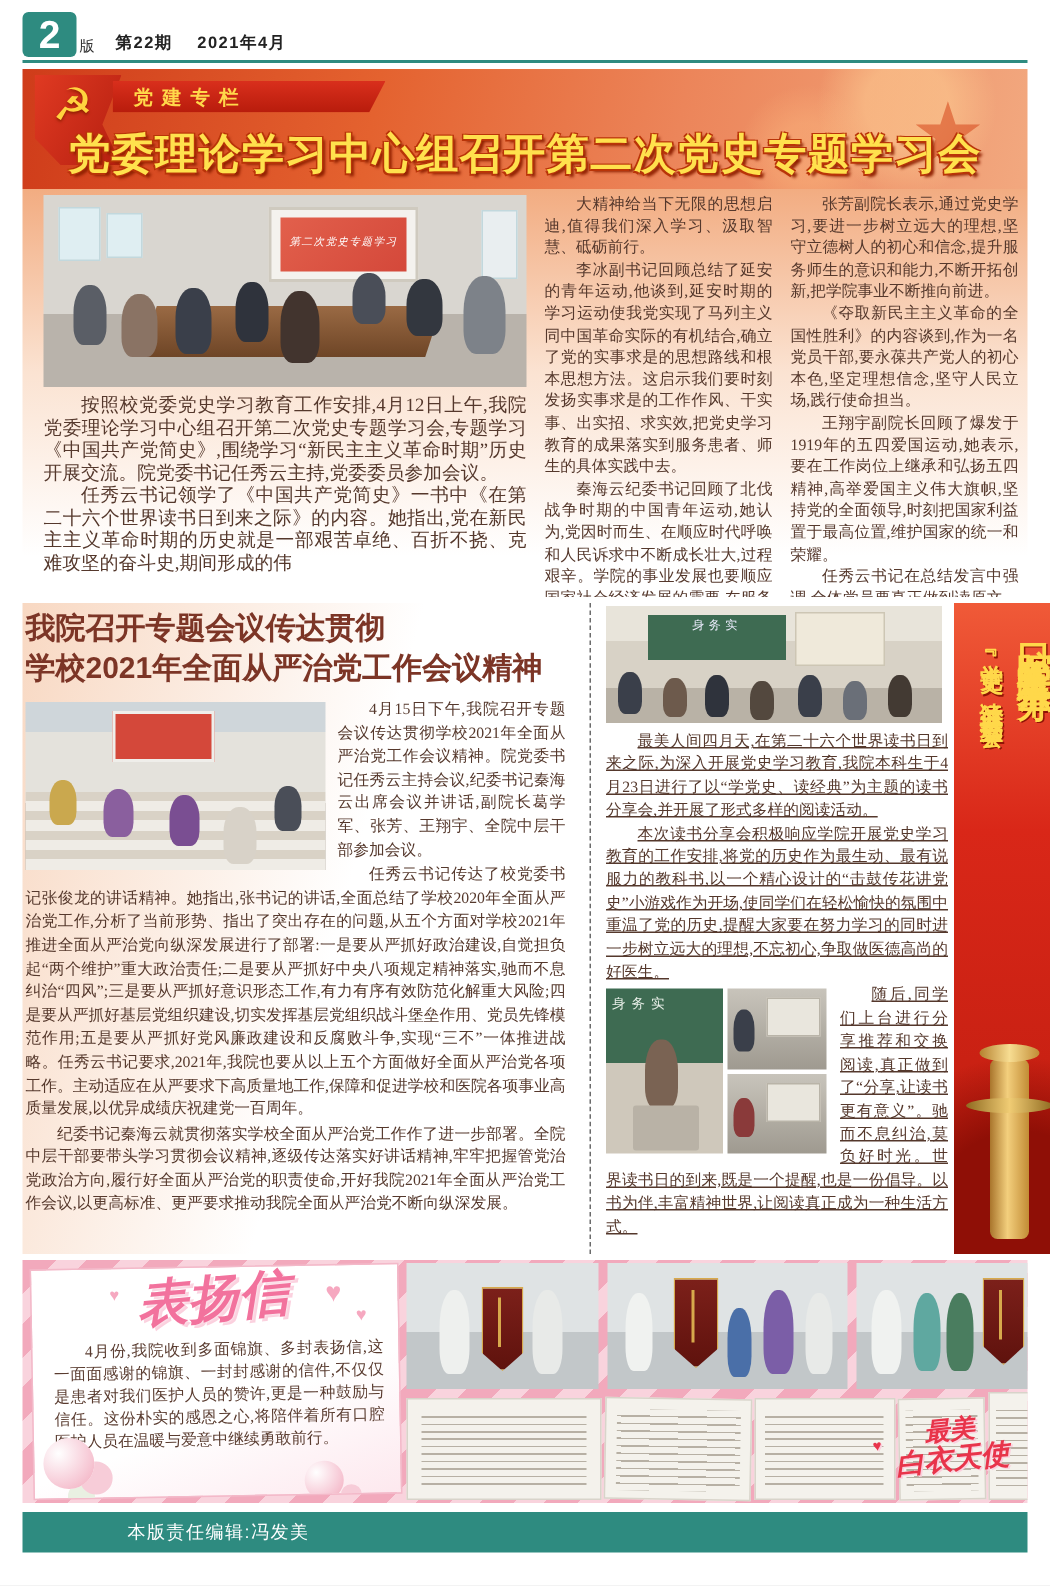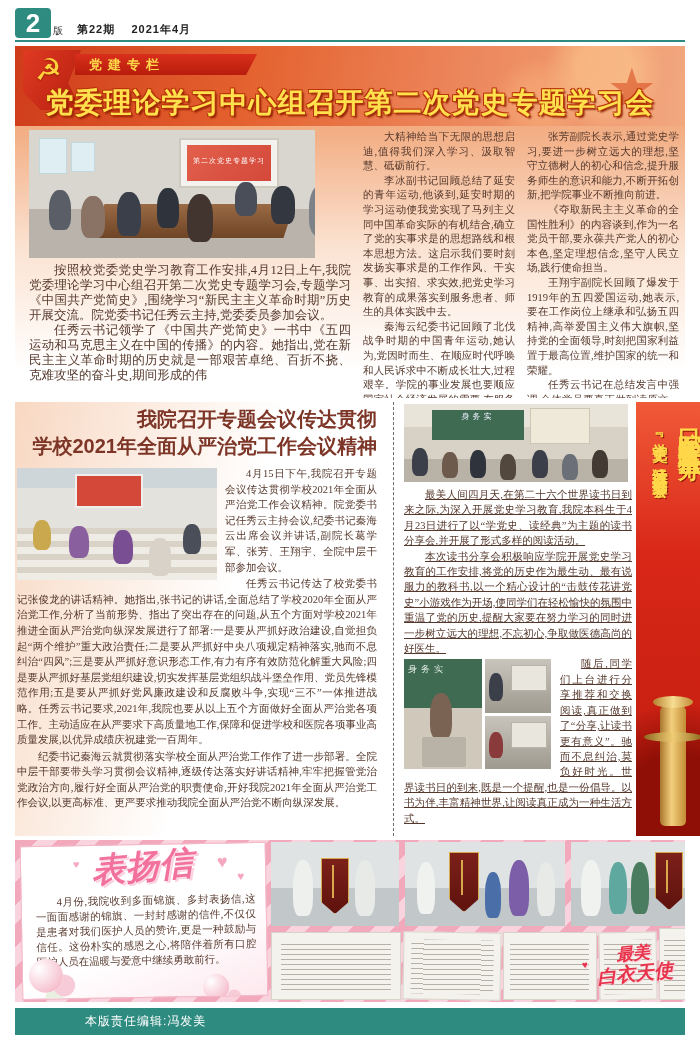--- a/index.html
+++ b/index.html
@@ -32,32 +32,32 @@
   .sec1{position:absolute;left:15px;top:126px;width:670px;height:272px;overflow:hidden;
         background:linear-gradient(180deg,#f2ac81,#fbe3d2 45%,#ffffff 90%);}
   .sec1-cols{position:absolute;inset:4px 6px 2px 14px;display:flex;gap:12px;}
   .s1c1{width:322px;flex:none;}
   .s1c2,.s1c3{flex:1;}
   .bodytxt p{margin:0;text-indent:2em;text-align:justify;color:#55382c;}
   .s1c1 p{font-size:12.5px;line-height:15px;}
   .s1c2 p,.s1c3 p{font-size:10.5px;line-height:14.6px;}
   
   .photo{position:relative;overflow:hidden;}
-  .ph1{width:286px;height:128px;background:linear-gradient(180deg,#d9d6d0 0 62%,#b9b3ab 62% 100%);margin-bottom:5px;}
+  .ph1{width:322px;height:128px;background:linear-gradient(180deg,#d9d6d0 0 62%,#b9b3ab 62% 100%);margin-bottom:5px;font-style:italic;}
   .ph1 .board{position:absolute;left:150px;top:8px;width:96px;height:46px;background:#f4f2ee;border:2px solid #cfcabf;}
   .ph1 .slide{position:absolute;left:6px;top:5px;right:6px;bottom:5px;background:linear-gradient(135deg,#e2604c,#d4483a);
               color:#fff;font-size:7px;line-height:32px;text-align:center;letter-spacing:1px;}
   .ph1 .table{position:absolute;left:70px;top:74px;width:190px;height:34px;background:linear-gradient(180deg,#9a6a44,#6e4526);transform:skewX(-18deg);}
   .pp{position:absolute;display:block;border-radius:45% 45% 30% 30%;}
   .poster{position:absolute;background:#dfeef2;border:1px solid #c2d8dd;}
   
   .sec2{position:absolute;left:15px;top:402px;width:670px;height:434px;display:flex;}
   .a2{width:360px;flex:none;padding:2px 10px 0 2px;overflow:hidden;
       background:linear-gradient(105deg,#f8d8c2,#ffffff 55%);}
-  .a2 h2{margin:2px 0 6px;text-align:right;font:bold 20px/27px "Liberation Sans",sans-serif;color:#7c3526;}
+  .a2 h2{margin:2px 0 6px;text-align:left;font:bold 20px/27px "Liberation Sans",sans-serif;color:#7c3526;}
   .a2 h2 span{display:block;}
   .a2 .bodytxt p{font-size:10.5px;line-height:15.6px;margin-bottom:1px;}
   .ph2{float:left;width:200px;height:112px;margin:2px 8px 2px 0;
        background:linear-gradient(180deg,#cfd6da 0 18%,#e4e2dc 18% 60%,#b8b2a8 60%);}
   .ph2 .slide{position:absolute;left:58px;top:6px;width:64px;height:30px;background:#d4483a;border:2px solid #efeeea;}
   .ph2 .desks{position:absolute;left:0;bottom:0;width:100%;height:52px;
        background:repeating-linear-gradient(180deg,#d9d2c6 0 6px,#efece6 6px 13px);}
   .divider{width:0;border-left:1px dashed #6b6b6b;margin:0 6px;}
   .a3{width:228px;flex:none;padding:0 4px;overflow:hidden;}
   .a3 .bodytxt p{font-size:10.5px;line-height:15.4px;text-decoration:underline;}
@@ -150,21 +150,21 @@
           <i class="pp" style="left:20px;top:60px;width:22px;height:40px;background:#5a5e66;"></i>
           <i class="pp" style="left:52px;top:66px;width:24px;height:42px;background:#8a7364;"></i>
           <i class="pp" style="left:88px;top:62px;width:24px;height:44px;background:#3a3f4a;"></i>
           <i class="pp" style="left:128px;top:58px;width:22px;height:40px;background:#2f333c;"></i>
           <i class="pp" style="left:158px;top:64px;width:26px;height:48px;background:#42342e;"></i>
           <i class="pp" style="left:206px;top:52px;width:22px;height:34px;background:#4a4e58;"></i>
           <i class="pp" style="left:242px;top:56px;width:24px;height:38px;background:#33373f;"></i>
           <i class="pp" style="left:280px;top:54px;width:28px;height:52px;background:#7d8289;"></i>
         </div>
         <p>按照校党委党史学习教育工作安排,4月12日上午,我院党委理论学习中心组召开第二次党史专题学习会,专题学习《中国共产党简史》,围绕学习“新民主主义革命时期”历史开展交流。院党委书记任秀云主持,党委委员参加会议。</p>
-        <p>任秀云书记领学了《中国共产党简史》一书中《五四运动和马克思主义在中国的传播》的内容。她指出,党在新民主主义革命时期的历史就是一部艰苦卓绝、百折不挠、克难攻坚的奋斗史,期间形成的伟</p>
+        <p>任秀云书记领学了《中国共产党简史》一书中《在第二十六个世界读书日到来之际》的内容。她指出,党在新民主主义革命时期的历史就是一部艰苦卓绝、百折不挠、克难攻坚的奋斗史,期间形成的伟</p>
       </div>
       <div class="s1c2 bodytxt">
         <p>大精神给当下无限的思想启迪,值得我们深入学习、汲取智慧、砥砺前行。</p>
         <p>李冰副书记回顾总结了延安的青年运动,他谈到,延安时期的学习运动使我党实现了马列主义同中国革命实际的有机结合,确立了党的实事求是的思想路线和根本思想方法。这启示我们要时刻发扬实事求是的工作作风、干实事、出实招、求实效,把党史学习教育的成果落实到服务患者、师生的具体实践中去。</p>
         <p>秦海云纪委书记回顾了北伐战争时期的中国青年运动,她认为,党因时而生、在顺应时代呼唤和人民诉求中不断成长壮大,过程艰辛。学院的事业发展也要顺应国家社会经济发展的需要,在服务国家战略需求中拓展发展空间。</p>
 
       </div>
       <div class="s1c3 bodytxt">
         <p>张芳副院长表示,通过党史学习,要进一步树立远大的理想,坚守立德树人的初心和信念,提升服务师生的意识和能力,不断开拓创新,把学院事业不断推向前进。</p>
         <p>《夺取新民主主义革命的全国性胜利》的内容谈到,作为一名党员干部,要永葆共产党人的初心本色,坚定理想信念,坚守人民立场,践行使命担当。</p>

